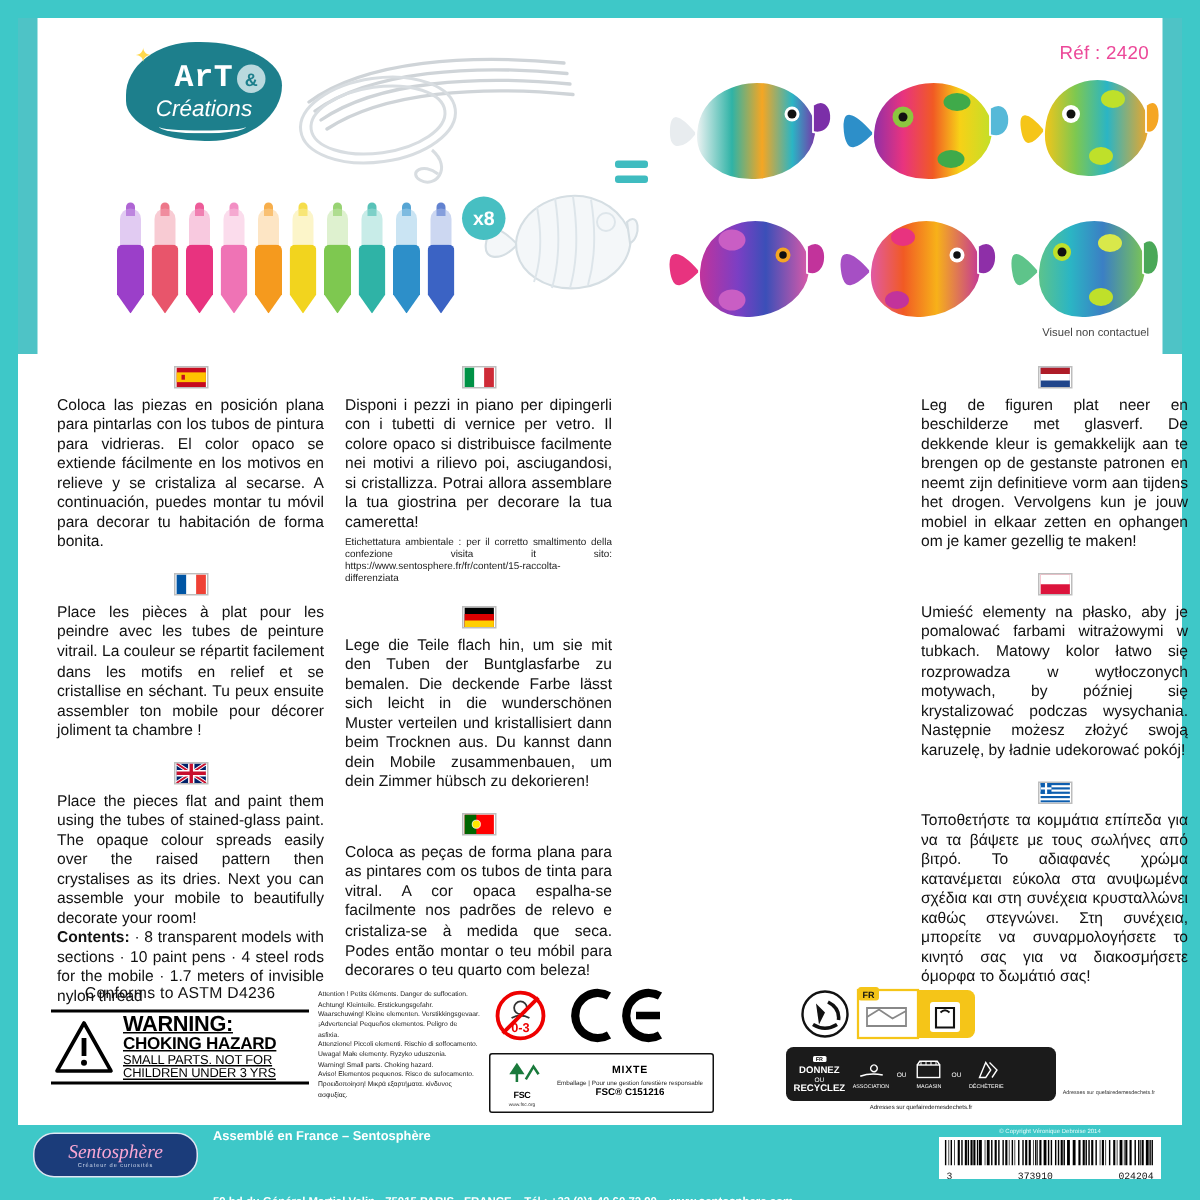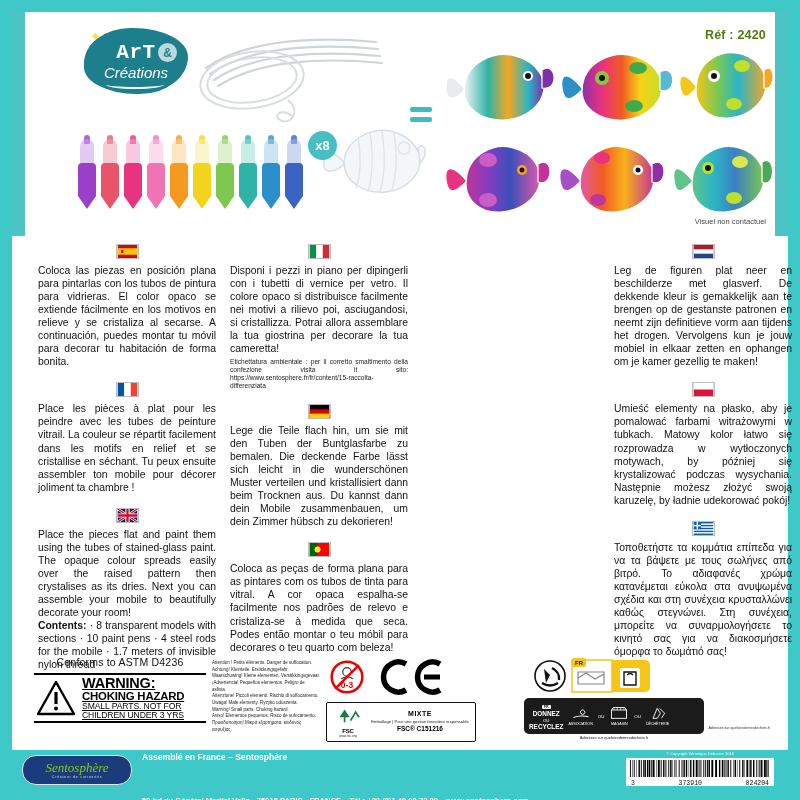--- a/index.html
+++ b/index.html
@@ -69,21 +69,21 @@
   .x8{
     position:absolute;left:296px;top:119px;width:29px;height:29px;border-radius:50%;
     background:#47bfc2;color:#fff;font-size:13px;font-weight:bold;
     display:flex;align-items:center;justify-content:center;
   }
   
   .equals{position:absolute;left:398px;top:95px;width:22px;}
   .equals i{display:block;height:5px;background:#3fbcc0;border-radius:2px;margin-bottom:5px;}
 
   .ref{
-    position:absolute;right:22px;top:16px;font-size:12.5px;font-weight:bold;color:#4d7c0f;
+    position:absolute;right:22px;top:16px;font-size:12.5px;font-weight:normal;color:#ec4899;
     letter-spacing:.2px;
   }
   .visual-note{
     position:absolute;right:22px;top:205px;font-size:7.5px;color:#444;
   }
 
   
   .fish{position:absolute;}
 
   
@@ -171,21 +171,21 @@
   
   #footer{
     position:absolute;left:0;top:738px;width:776px;height:38px;background:#3ec8c8;
     color:#fff;
   }
   .sento-logo{
     position:absolute;left:10px;top:5px;width:108px;height:28px;border-radius:14px;
     background:#1b3c7a;display:flex;flex-direction:column;align-items:center;justify-content:center;
     border:1.4px solid #dfe6f2;
   }
-  .sento-logo .n{font-family:"Liberation Serif",serif;font-size:13px;font-style:italic;color:#84cc16;line-height:1;}
+  .sento-logo .n{font-family:"Liberation Serif",serif;font-size:13px;font-style:italic;color:#f9a8d4;line-height:1;}
   .sento-logo .s{font-size:3.8px;color:#cfd9ec;letter-spacing:.6px;margin-top:1px;}
   .f-center{position:absolute;left:130px;top:2px;width:480px;text-align:left;}
   .f-center .t1{font-size:8.6px;font-weight:bold;line-height:1.35;}
   .f-center .t2{font-size:7.6px;font-weight:bold;line-height:1.35;margin-top:32px;}
   .f-center .t3{font-size:5.6px;line-height:1.4;color:#eafcfc;}
   .copyright{position:absolute;left:612px;top:1px;width:152px;text-align:center;font-size:4px;color:#e7fbfb;}
   .barcode{
     position:absolute;left:614px;top:8px;width:148px;height:28px;background:#fff;
     padding:2px 3px 0 3px;box-sizing:border-box;
   }

